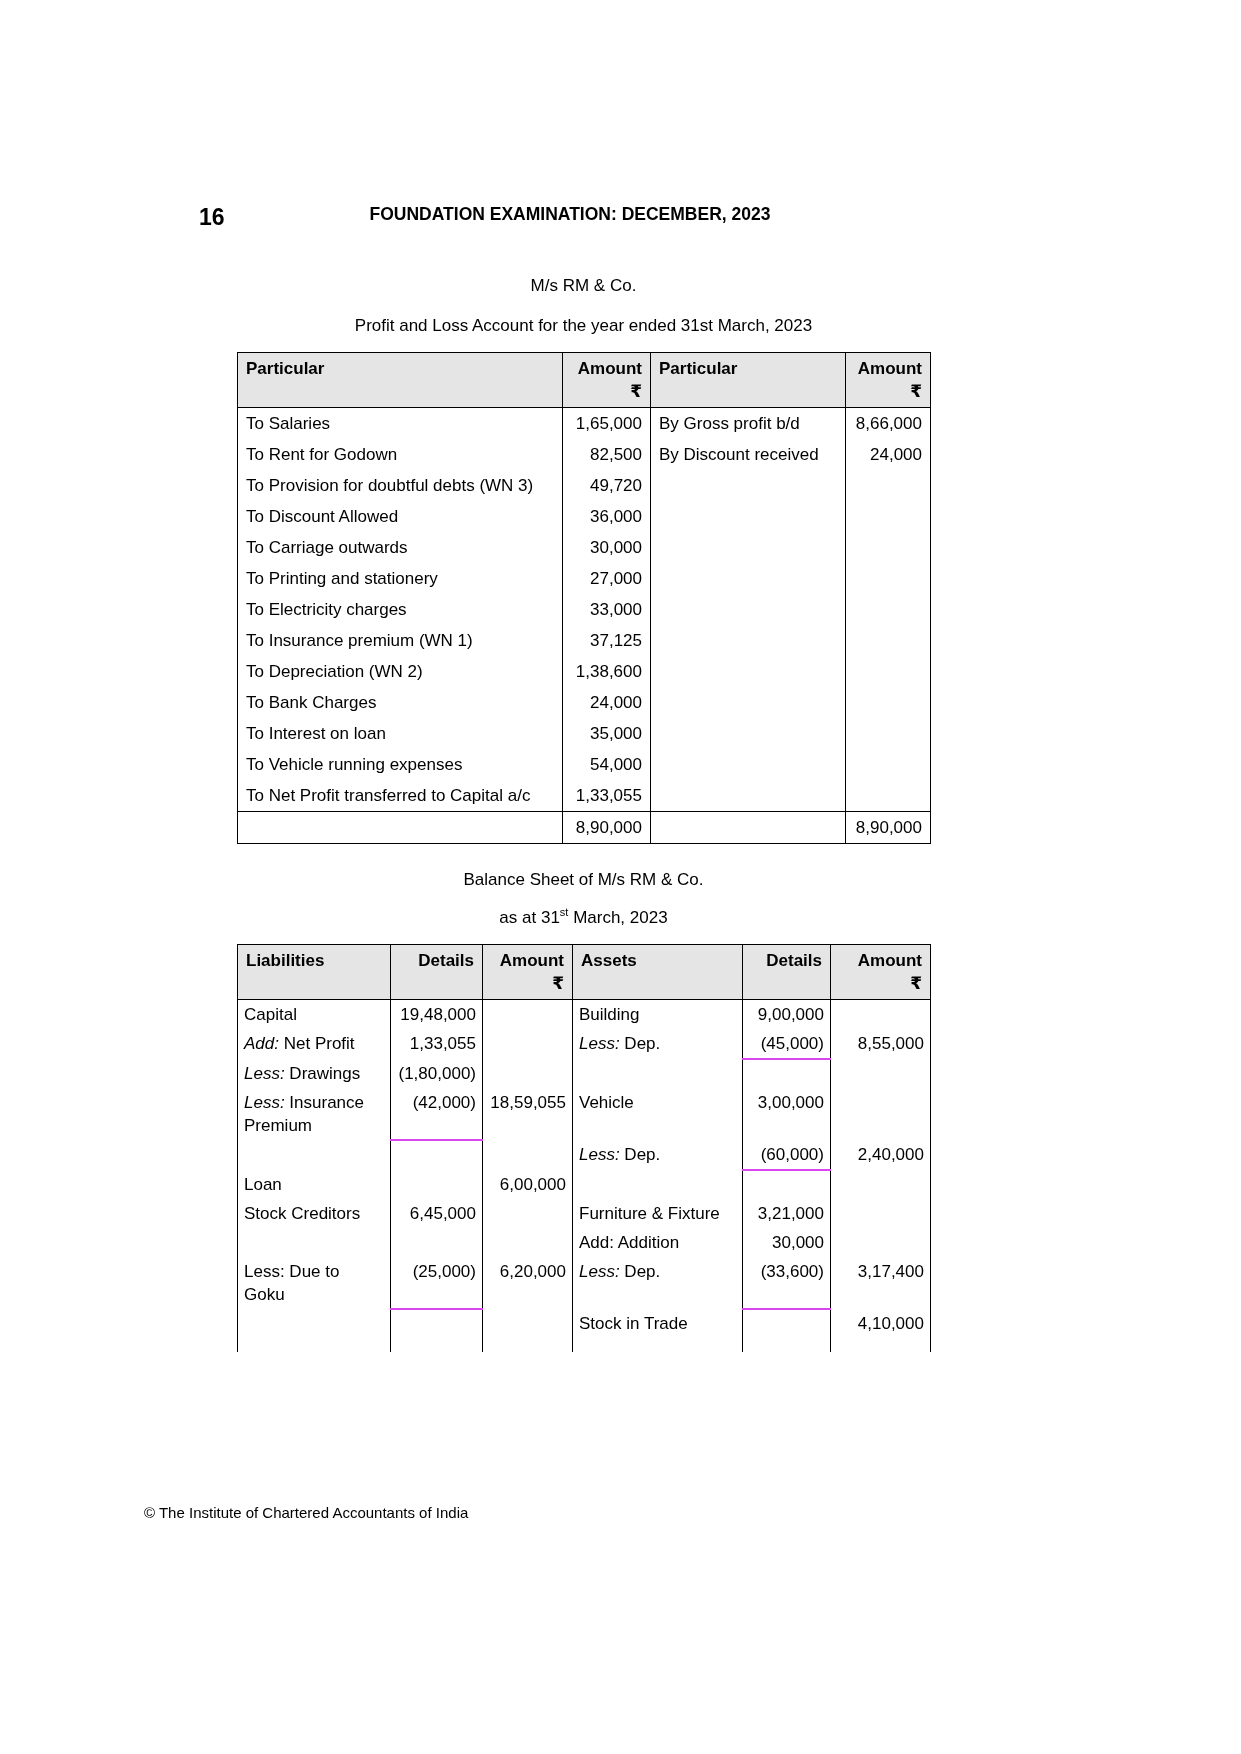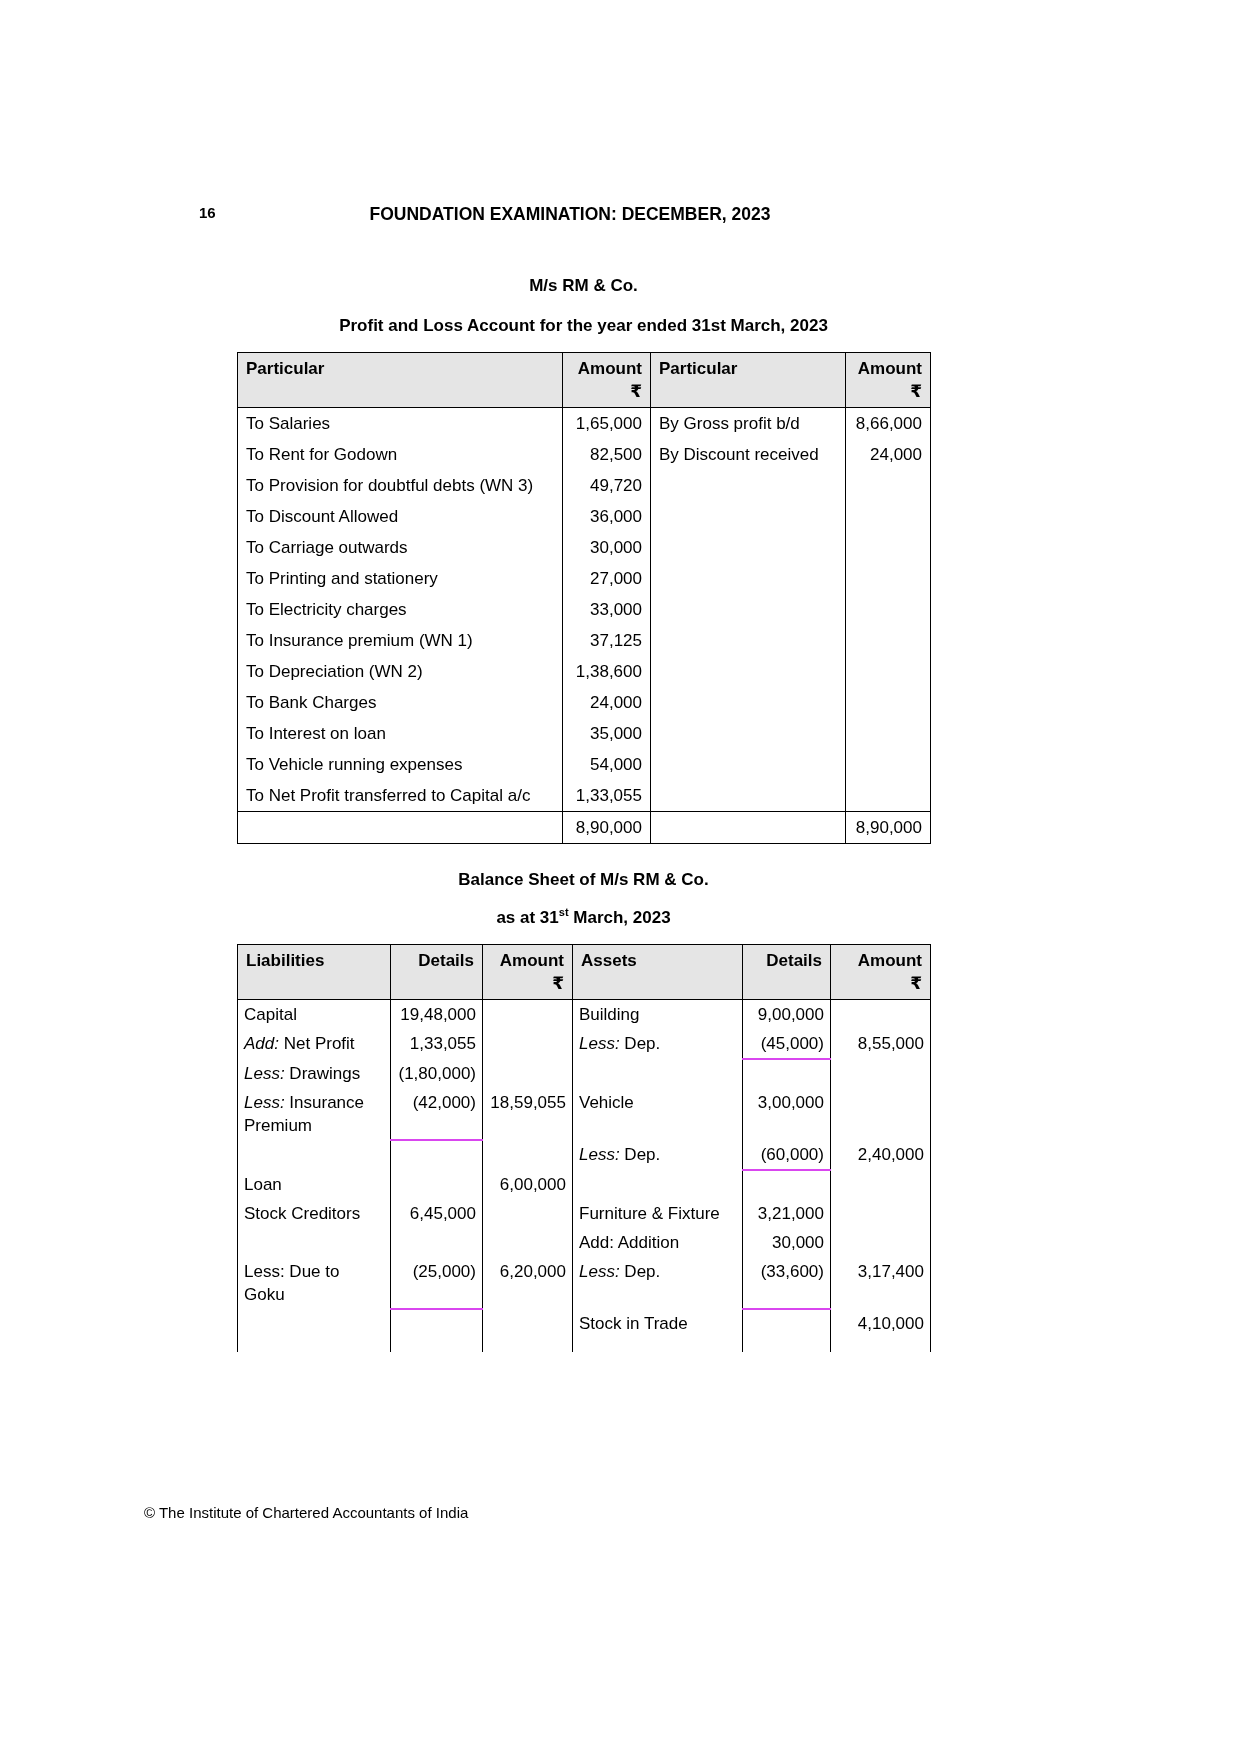--- a/index.html
+++ b/index.html
@@ -4,28 +4,28 @@
 <style>
   * { margin: 0; padding: 0; box-sizing: border-box; }
   html, body { background: #ffffff; }
   body {
     width: 1241px; height: 1754px; position: relative;
     font-family: "Liberation Sans", "DejaVu Sans", sans-serif;
     color: #000;
   }
   .page-number {
     position: absolute; top: 204px; left: 199px;
-    font-weight: bold; font-size: 15px;
+    font-weight: bold; font-size: 23px;
   }
   .page-header-title {
     position: absolute; top: 204px; left: 0; width: 1140px;
     text-align: center; font-weight: bold; font-size: 17.5px;
   }
   .content { position: absolute; top: 276px; left: 237px; width: 693px; }
-  .center-bold { text-align: center; font-weight: bold; font-size: 17px; }
+  .center-bold { text-align: center; font-weight: normal; font-size: 17px; }
   .company-title { margin-bottom: 20px; }
   .statement-title { margin-bottom: 16px; }
   .bs-title { margin-top: 26px; margin-bottom: 18px; }
   .bs-date { margin-bottom: 16px; }
   sup { font-size: 11px; vertical-align: super; line-height: 0; }
 
   .acct-table {
     border-collapse: collapse; width: 693px; table-layout: fixed;
     font-size: 17px; line-height: 23px; border: 1px solid #000;
   }

